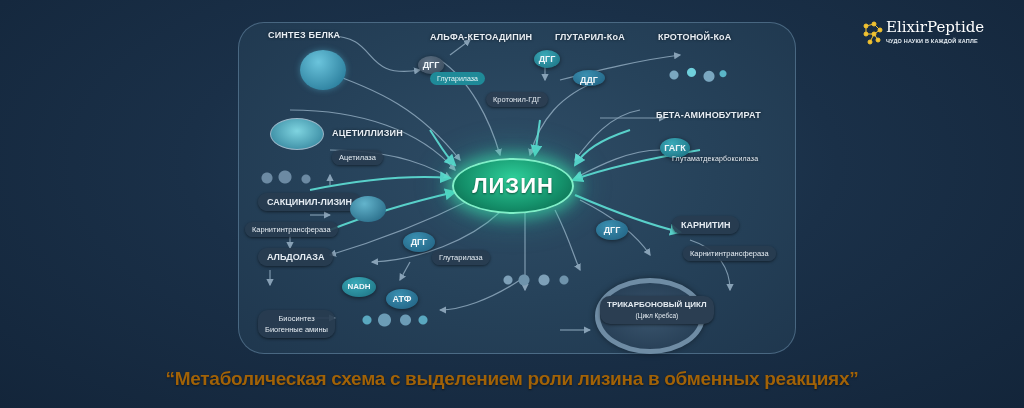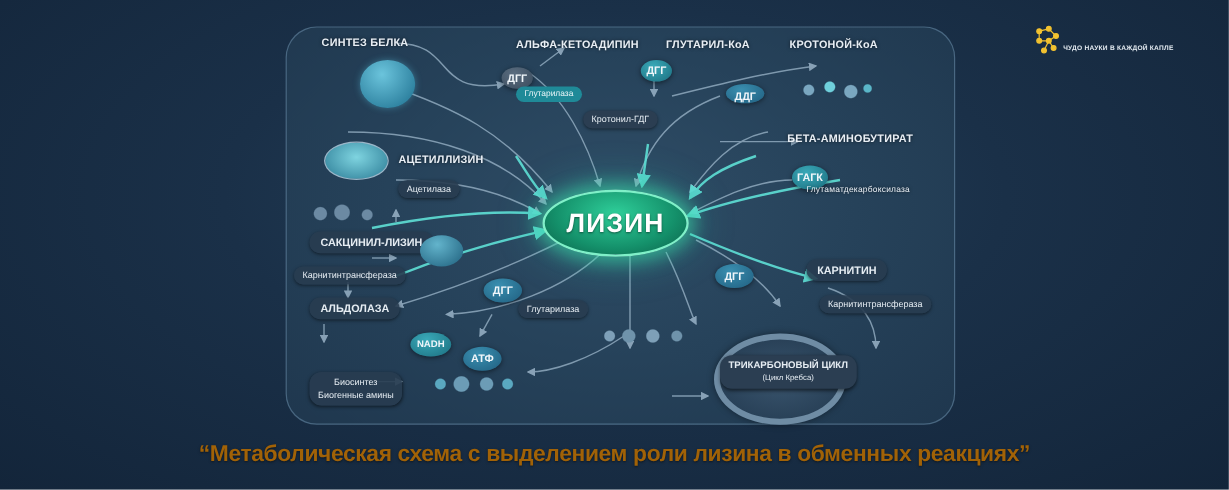--- a/index.html
+++ b/index.html
@@ -124,34 +124,35 @@
         <circle cx="18" cy="20" r="2"></circle>
       <line x1="6" y1="6" x2="14" y2="4"></line>
         <line x1="14" y1="4" x2="20" y2="10"></line>
         <line x1="20" y1="10" x2="14" y2="14"></line>
       <line x1="14" y1="14" x2="6" y2="14"></line>
         <line x1="6" y1="14" x2="6" y2="6"></line>
         <line x1="14" y1="14" x2="10" y2="22"></line>
         <line x1="14" y1="14" x2="18" y2="20"></line>
     </g>
   </svg>
+  <div class="name">ElixirPeptide</div>
   <div class="tag">ЧУДО НАУКИ В КАЖДОЙ КАПЛЕ</div>
 </div>
 
 <div class="lbl" style="left:268px;top:30px;">СИНТЕЗ БЕЛКА</div>
 <div class="lbl" style="left:430px;top:32px;">АЛЬФА-КЕТОАДИПИН</div>
 <div class="lbl" style="left:555px;top:32px;">ГЛУТАРИЛ-КоА</div>
 <div class="lbl" style="left:658px;top:32px;">КРОТОНОЙ-КоА</div>
 
 <div style="position:absolute;left:300px;top:50px;width:46px;height:40px;border-radius:50%;background:radial-gradient(ellipse at 40% 30%,#6bc4dc,#1c6e8e);box-shadow:0 0 6px rgba(90,200,230,0.4);"></div>
 
 <div class="badge grey" style="left:418px;top:56px;width:26px;height:18px;line-height:18px;">ДГГ</div>
 <div class="teal-pill" style="left:430px;top:72px;">Глутарилаза</div>
 <div class="badge teal" style="left:534px;top:50px;width:26px;height:18px;line-height:18px;">ДГГ</div>
-<div class="badge blue" style="left:605px;top:70px;width:32px;height:16px;line-height:20px;">ДДГ</div>
+<div class="badge blue" style="left:573px;top:70px;width:32px;height:16px;line-height:20px;">ДДГ</div>
 <div class="pill dark" style="left:486px;top:92px;">Кротонил-ГДГ</div>
 
 <div style="position:absolute;left:660px;top:62px;width:70px;height:26px;border-radius:14px;background:radial-gradient(circle at 20% 50%,#7aa7c0 4px,transparent 5px),radial-gradient(circle at 45% 40%,#6fd0dc 4px,transparent 5px),radial-gradient(circle at 70% 55%,#7aa7c0 5px,transparent 6px),radial-gradient(circle at 90% 45%,#5ab6c8 3px,transparent 4px);"></div>
 
 <div class="lbl" style="left:656px;top:110px;">БЕТА-АМИНОБУТИРАТ</div>
 <div class="badge teal" style="left:660px;top:138px;width:30px;height:20px;line-height:20px;">ГАГК</div>
 <div class="lbl" style="left:672px;top:155px;font-size:7px;font-weight:normal;">Глутаматдекарбоксилаза</div>
 
 <div style="position:absolute;left:270px;top:118px;width:52px;height:30px;border-radius:50%;background:radial-gradient(ellipse at 50% 40%,#7fd4e0,#2a7a94);border:1px solid #9bb6c8;"></div>
 <div class="lbl" style="left:332px;top:128px;">АЦЕТИЛЛИЗИН</div>

